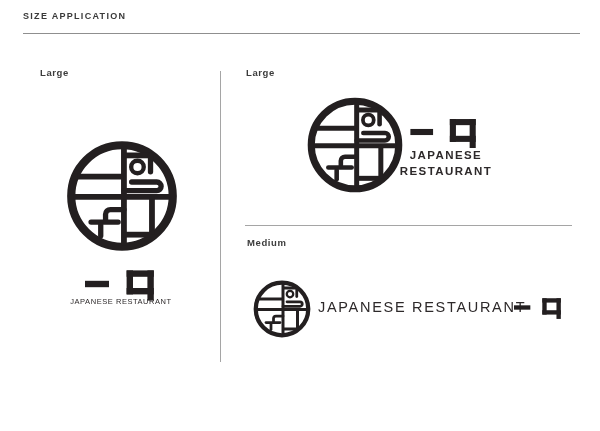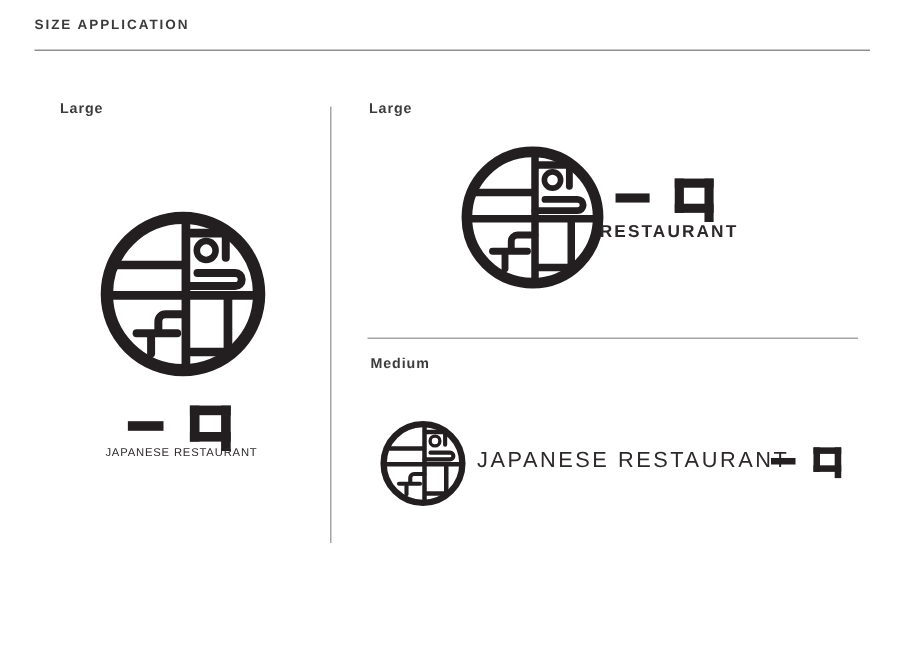--- a/index.html
+++ b/index.html
@@ -94,20 +94,21 @@
   <div class="tagline" id="tagline-large">JAPANESE RESTAURANT</div>
 
   <div class="size-label" id="label-medium">Large</div>
   <svg class="mark" id="mark-medium" viewBox="0 0 120 120">
     <use href="#sym-mark"></use>
   </svg>
   <svg class="kanji" id="kanji-medium" viewBox="0 0 90 42">
     <use href="#sym-kanji"></use>
   </svg>
   <div id="tagline-medium">
+    <div>JAPANESE</div>
     <div>RESTAURANT</div>
   </div>
 
   <div class="size-label" id="label-small">Medium</div>
   <svg class="mark" id="mark-small" viewBox="0 0 120 120">
     <use href="#sym-mark"></use>
   </svg>
   <div class="tagline" id="tagline-small">JAPANESE RESTAURANT</div>
   <svg class="kanji" id="kanji-small" viewBox="0 0 90 42">
     <use href="#sym-kanji"></use>

